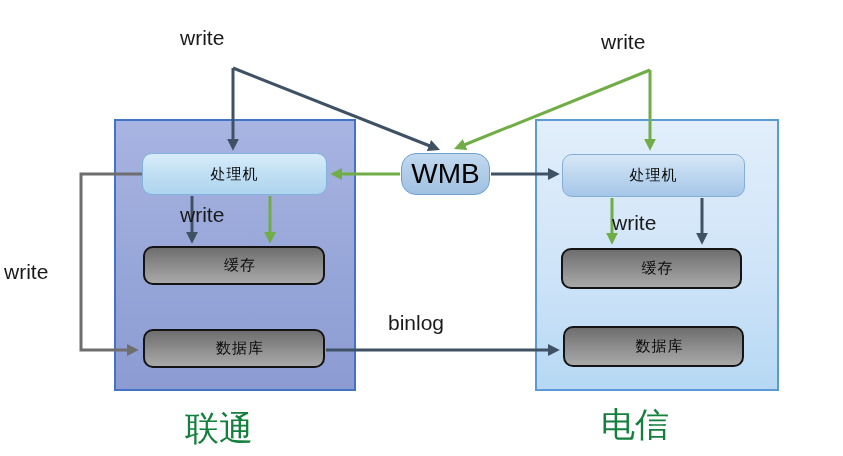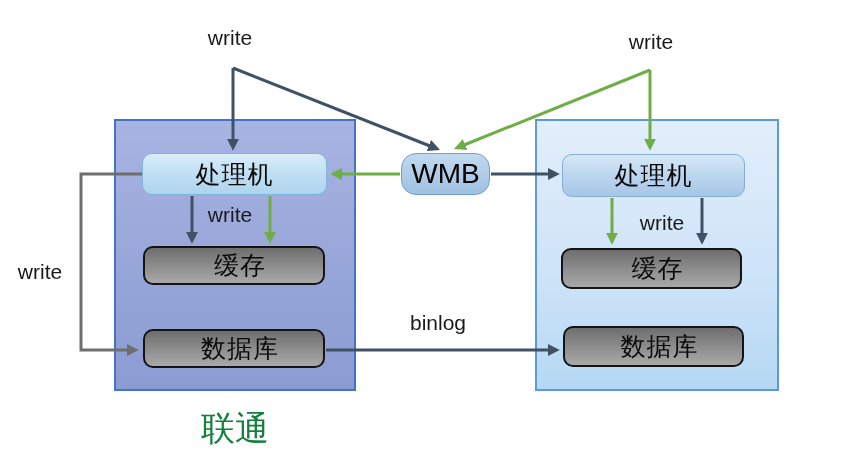--- a/index.html
+++ b/index.html
@@ -17,21 +17,21 @@
   }
   .container.telecom{
     left:535px;top:119px;width:244px;height:272px;
     background:linear-gradient(180deg,#e2eefb 0%,#cfe4f8 55%,#b6d8f4 100%);
     border:2px solid #5b9bd5;
   }
   
   .node{
     position:absolute;box-sizing:border-box;border-radius:10px;
     display:flex;align-items:center;justify-content:center;
-    font-size:25px;color:#0a0a0a;letter-spacing:1px;
+    font-size:15px;color:#0a0a0a;letter-spacing:1px;
   }
   .node.blue{
     background:linear-gradient(180deg,#d9edfa 0%,#c2e0f4 45%,#aed4ee 100%);
     border:1.5px solid #7fb4dc;
   }
   .node.blue2{
     background:linear-gradient(180deg,#d7e8f7 0%,#bcd6ee 50%,#a6c6e8 100%);
     border:1.5px solid #83aed6;
   }
   .node.gray{
@@ -47,21 +47,21 @@
     border:1.5px solid #6fa0cc;border-radius:15px;
     position:absolute;box-sizing:border-box;display:flex;align-items:center;justify-content:center;
     font-size:28px;color:#000;
   }
   .cache-left{left:143px;top:246px;width:182px;height:39px;}
   .db-left{left:143px;top:329px;width:182px;height:39px;}
   .cache-right{left:561px;top:248px;width:181px;height:41px;}
   .db-right{left:563px;top:326px;width:181px;height:41px;}
   
   .lbl{
-    position:absolute;font-size:21px;color:#1a1a1a;text-align:center;white-space:nowrap;
+    position:absolute;font-size:21px;color:#1a1a1a;text-align:left;white-space:nowrap;
   }
   .lbl.cn{
     font-family:Liberation Mono, monospace;
     font-size:34px;color:#15803d;
   }
   svg{display:block;}
 </style>
 </head>
 <body>
 
@@ -117,14 +117,15 @@
   <div class="node gray db-right">数据库</div>
 
   <div class="lbl" style="left:180px;top:26px;width:100px;">write</div>
   <div class="lbl" style="left:601px;top:30px;width:100px;">write</div>
   <div class="lbl" style="left:180px;top:203px;width:100px;">write</div>
   <div class="lbl" style="left:612px;top:211px;width:100px;">write</div>
   <div class="lbl" style="left:4px;top:260px;width:72px;">write</div>
   <div class="lbl" style="left:388px;top:311px;width:100px;">binlog</div>
 
   <div class="lbl cn" style="left:185px;top:406px;width:100px;">联通</div>
+  <div class="lbl cn" style="left:601px;top:402px;width:100px;">电信</div>
 
 </div>
 
 </body></html>

